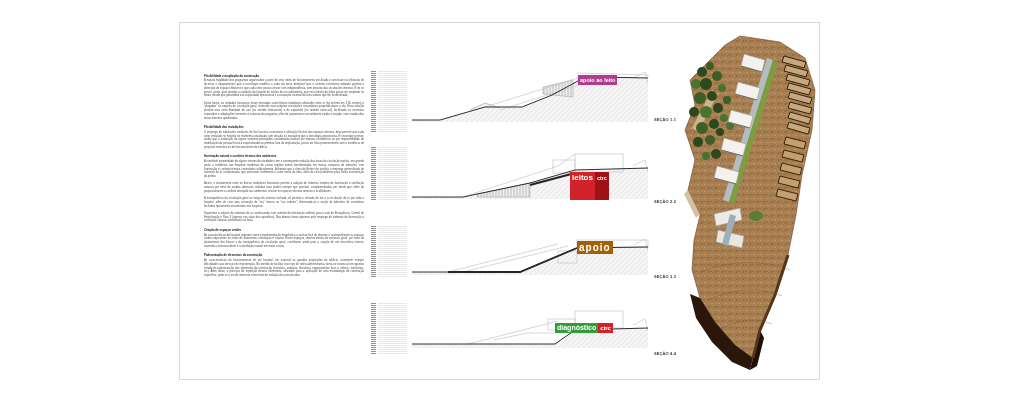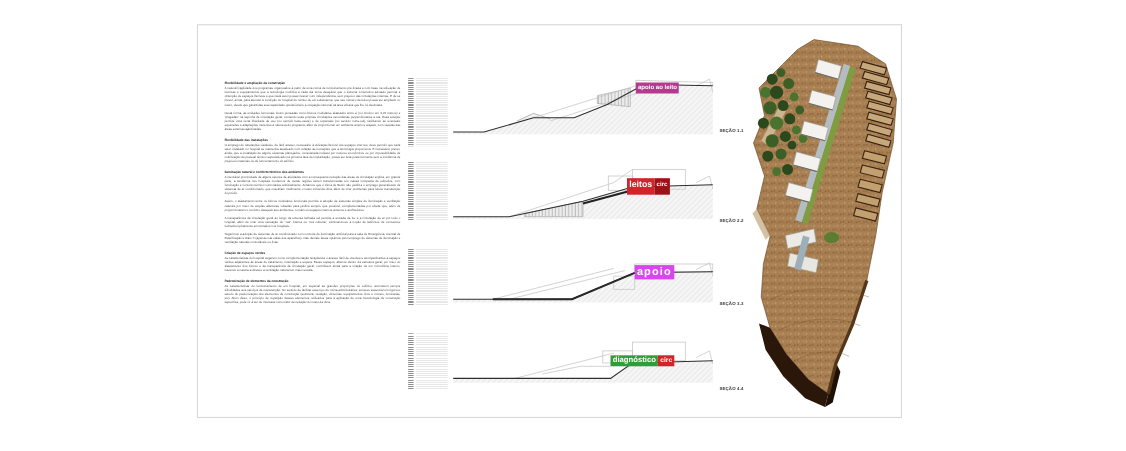--- a/index.html
+++ b/index.html
@@ -21,21 +21,21 @@
   .schedule .ticks{width:5px;background:repeating-linear-gradient(to bottom,#8f8f8f 0,#8f8f8f 1px,#ffffff 1px,#ffffff 2px);}
   .schedule .rows{flex:1;margin-left:2px;background:repeating-linear-gradient(to bottom,#e7e7e7 0,#e7e7e7 1px,#ffffff 1px,#ffffff 2px);}
 
   .secsvg{position:absolute;left:408px;width:245px;height:66px;}
 
   
   .plabel{position:absolute;display:flex;align-items:stretch;color:#ffffff;font-weight:bold;white-space:nowrap;}
   .plabel span{display:block;padding:0 2px;}
   #plabel1{left:578px;top:75px;height:10px;}
   #plabel1 .p0{font-size:5.5px;line-height:10px;}
-  #plabel2{left:570px;top:162px;height:15px;justify-content:center;}
+  #plabel2{left:570px;top:172px;height:28px;justify-content:center;}
   #plabel2 .p0{font-size:8px;line-height:11px;}
   #plabel2 .p1{font-size:5.5px;line-height:12px;}
   #plabel3{left:577px;top:241px;height:13px;}
   #plabel3 .p0{font-size:10px;line-height:13px;letter-spacing:1px;}
   #plabel4{left:555px;top:323px;height:10px;}
   #plabel4 .p0{font-size:7px;line-height:10px;}
   #plabel4 .p1{font-size:6px;line-height:10px;}
 
   
   .secao{position:absolute;left:654px;width:70px;height:10px;transform:scale(0.4);
@@ -160,21 +160,21 @@
       <line x1="40" y1="46" x2="150" y2="18"></line>
       <line x1="55" y1="46" x2="160" y2="20"></line>
       <rect x="169" y="14" width="71" height="7"></rect>
       <rect x="150" y="25" width="19" height="12"></rect>
       <polyline points="225,19 237,13 240,25"></polyline>
     </g>
     <polyline points="40,46 112,46 169,22" fill="none" stroke="#1e1e1e" stroke-width="1.8"></polyline>
     <polyline points="4,46 112,46 169,22 240,21" fill="none" stroke="#2e2e2e" stroke-width="1"></polyline>
   </svg>
   <div class="plabel" id="plabel3">
-    <span class="p0" style="background: #d946ef;">apoio</span>
+    <span class="p0" style="background: #a16207;">apoio</span>
   </div>
   <div class="secao" style="top:274px;">SEÇÃO 3.3</div>
 
   <svg class="secsvg" style="top:303px;" viewBox="0 0 245 66">
     <polygon points="4,41 147,41 167,27 240,25 240,45 4,45" fill="url(#diagHatch)"></polygon>
     <g stroke="#c6c6c6" stroke-width="0.7" fill="none">
       <line x1="60" y1="41" x2="150" y2="18"></line>
       <rect x="167" y="8" width="48" height="17"></rect>
       <rect x="140" y="16" width="27" height="11"></rect>
       <polyline points="85,37 120,30 147,30"></polyline>

